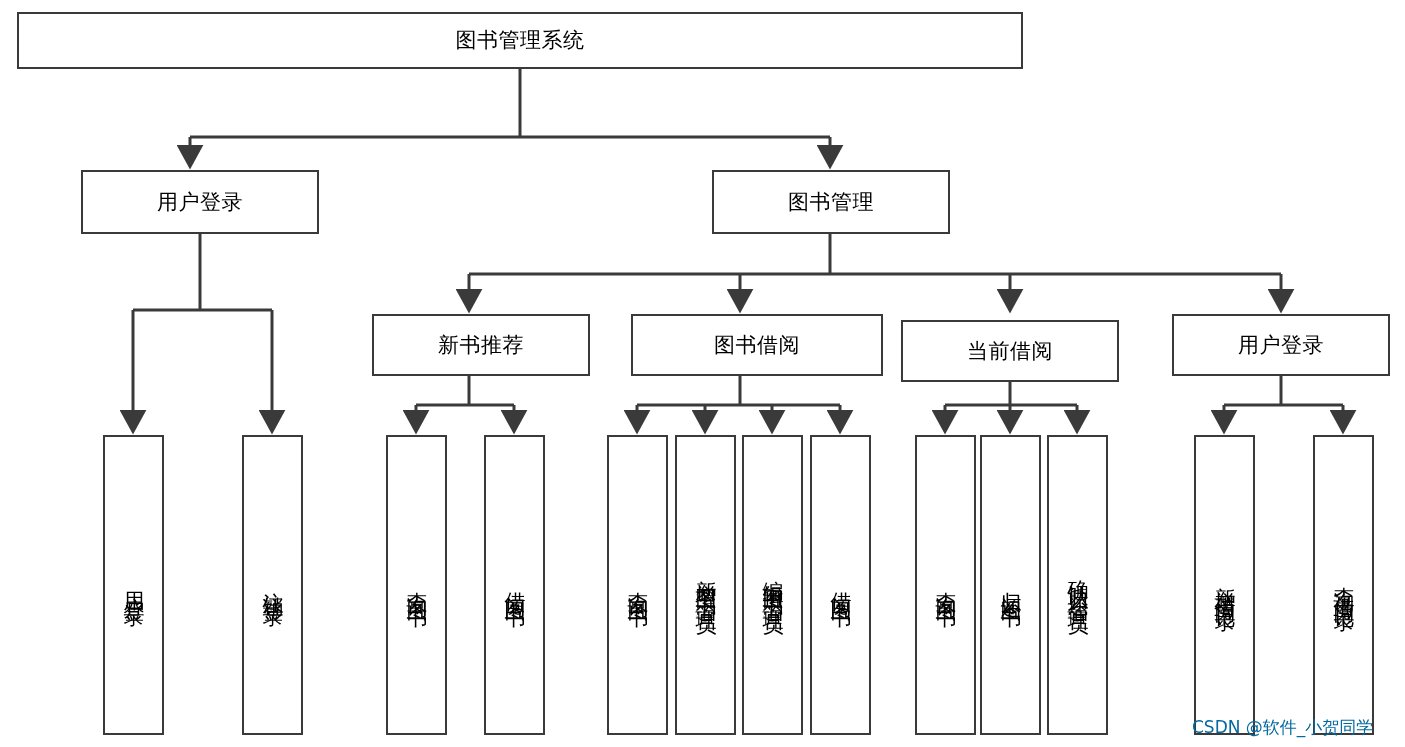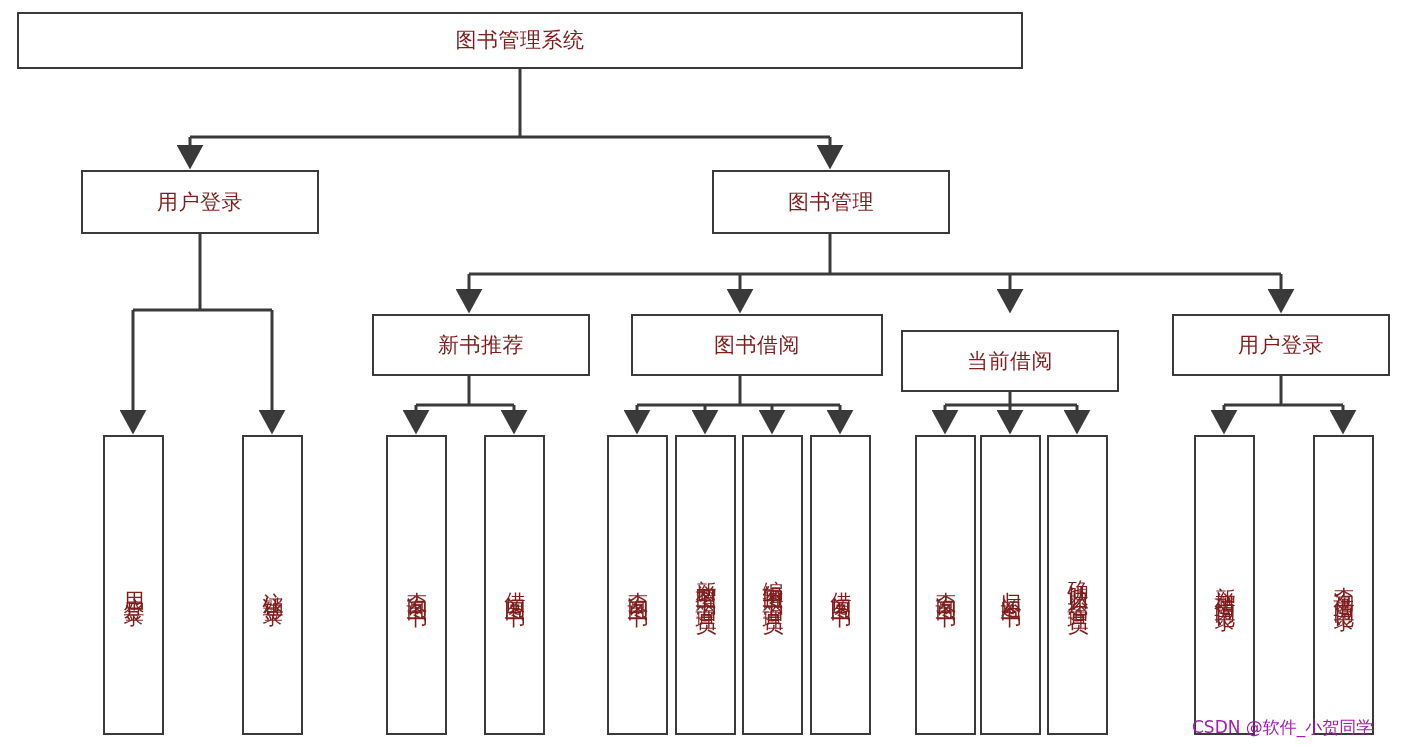--- a/index.html
+++ b/index.html
@@ -23,21 +23,21 @@
     height: 747px;
   }
   .node {
     position: absolute;
     box-sizing: border-box;
     background: #ffffff;
     border: 2px solid #3a3a3a;
     display: flex;
     align-items: center;
     justify-content: center;
-    color: #7f1d1d;
+    color: #000000;
   }
   .node-label {
     display: block;
     text-align: center;
     line-height: 1.18;
     white-space: pre;
   }
   .node.horiz .node-label {
     font-size: 21px;
     letter-spacing: 0.5px;
@@ -51,21 +51,21 @@
     text-orientation: upright;
     font-size: 21px;
     letter-spacing: 5px;
     line-height: 1;
     white-space: normal;
     max-height: 100%;
   }
   .watermark {
     position: absolute;
     font-size: 17px;
-    color: #a21caf;
+    color: #0369a1;
     white-space: nowrap;
     pointer-events: none;
   }
 </style>
 </head>
 <body>
 
 <div id="canvas">
 
   <svg id="wires" viewBox="0 0 1405 747" xmlns="http://www.w3.org/2000/svg">
@@ -131,21 +131,21 @@
   <div class="node horiz" style="left:712px; top:170px; width:238px; height:64px;">
     <span class="node-label">图书管理</span>
   </div>
 
   <div class="node horiz" style="left:372px; top:314px; width:218px; height:62px;">
     <span class="node-label">新书推荐</span>
   </div>
   <div class="node horiz" style="left:631px; top:314px; width:252px; height:62px;">
     <span class="node-label">图书借阅</span>
   </div>
-  <div class="node horiz" style="left:901px; top:330px; width:218px; height:62px;">
+  <div class="node horiz" style="left:901px; top:320px; width:218px; height:62px;">
     <span class="node-label">当前借阅</span>
   </div>
   <div class="node horiz" style="left:1172px; top:314px; width:218px; height:62px;">
     <span class="node-label">用户登录</span>
   </div>
 
   <div class="node vert" style="left:103px; top:435px; width:61px; height:300px;">
     <span class="node-label">用户登录</span>
   </div>
   <div class="node vert" style="left:242px; top:435px; width:61px; height:300px;">

